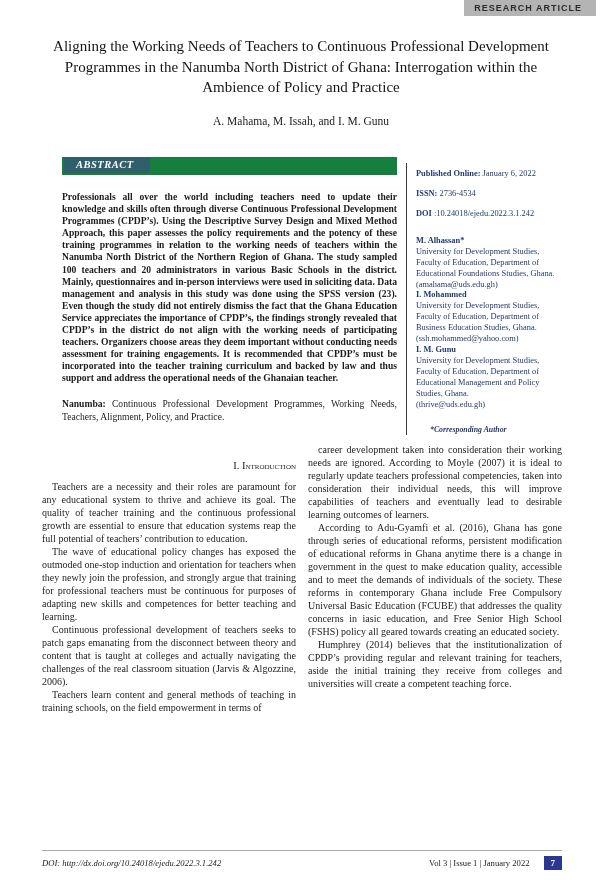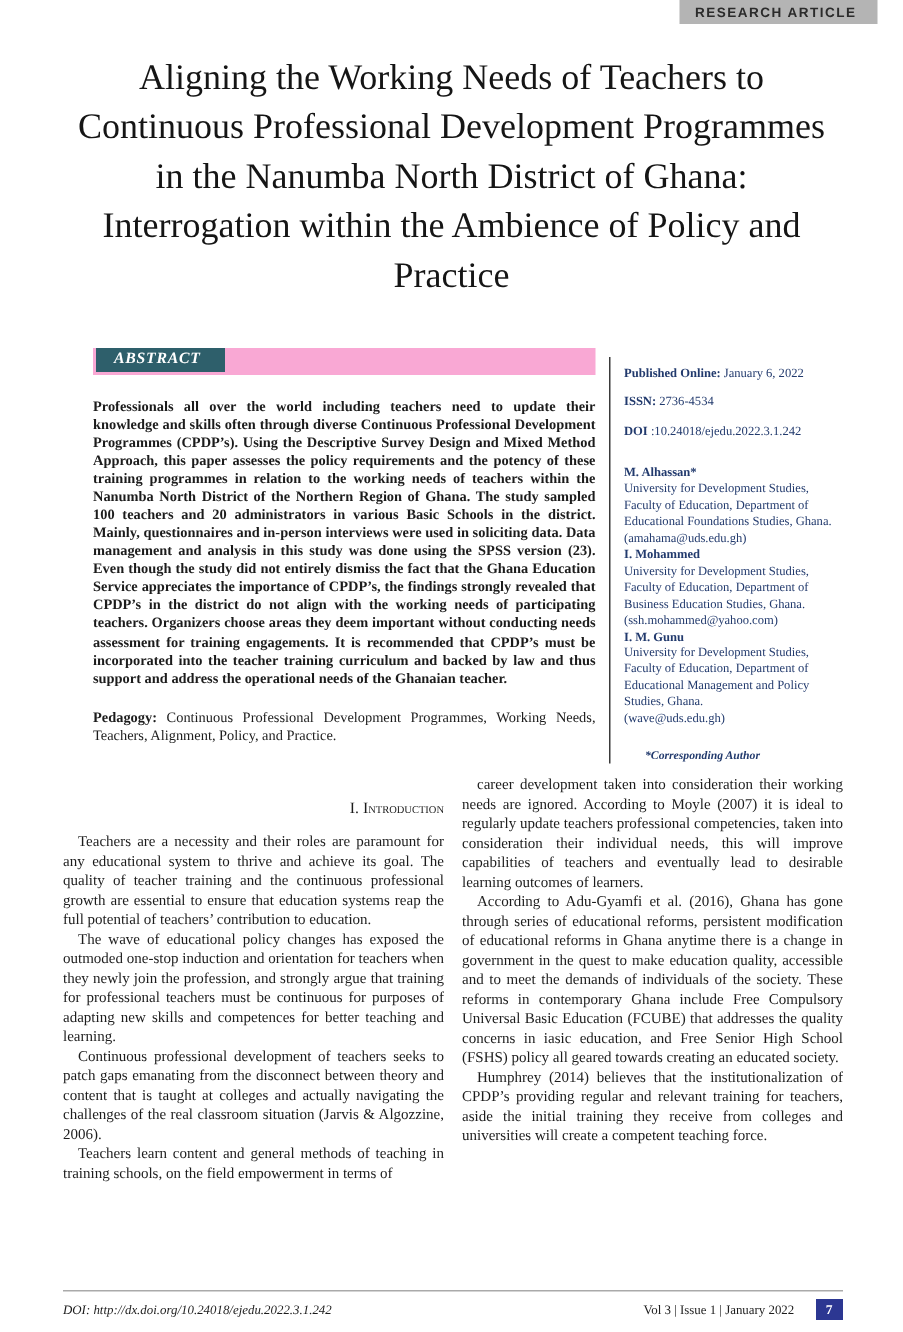--- a/index.html
+++ b/index.html
@@ -7,47 +7,47 @@
     position:relative;
     width:602px;height:888px;
     margin:0 auto;
     background:#ffffff;
     font-family:"Liberation Serif", serif;
     color:#1c1c1c;
     overflow:hidden;
   }
   
   .badge{
-    position:absolute;top:0;right:17px;
+    position:absolute;top:0;right:6px;
     background:#b4b4b4;color:#2b2b2b;
     font-family:"Liberation Sans", sans-serif;
     font-size:9px;font-weight:bold;letter-spacing:1px;
     padding:3px 14px 3px 10px;
   }
   .masthead{margin:13px 32px 0 42px;}
   .journal-name{font-style:italic;font-size:9px;}
   .journal-url{font-style:italic;font-size:9px;margin-top:1px;}
   
   .title{
     margin:36px auto 12px;
     width:520px;
     text-align:center;
-    font-size:24px;font-weight:normal;
+    font-size:15px;font-weight:normal;
     line-height:1.38;
     color:#151515;
   }
   .authors{margin-top:17px;text-align:center;font-size:11.5px;}
   
   .abstract-section{
     margin:30px 40px 0 62px;
     display:flex;align-items:stretch;
   }
   .abs-left{width:335px;}
   .abs-band{
-    background:#f9a8d4;height:18px;position:relative;
+    background:#15803d;height:18px;position:relative;
   }
   .abs-label-box{
     position:absolute;left:2px;top:0;
     background:#2e5f6b;color:#ffffff;
     font-style:italic;font-weight:bold;
     font-size:10.5px;letter-spacing:0.5px;
     padding:2px 16px 3px 12px;
   }
   .abs-text{
     margin:16px 0 0 0;
@@ -86,21 +86,21 @@
   .col p{margin:0;text-indent:10px;}
   .col-left{padding-top:16px;}
   .section-heading{
     margin:0 0 8px 0;
     font-size:10.5px;font-weight:normal;
     font-variant-caps:small-caps;
     text-align:right;
   }
   
   .footer{
-    position:absolute;left:42px;right:40px;bottom:8px;
+    position:absolute;left:42px;right:40px;bottom:18px;
     border-top:0.5px solid #aaaaaa;
     padding-top:5px;
     display:flex;justify-content:space-between;align-items:center;
     font-size:8.6px;
   }
   .footer-doi{font-style:italic;}
   .footer-right{display:flex;align-items:center;gap:14px;}
   .page-num{
     display:inline-block;background:#2c3792;color:#ffffff;
     font-weight:bold;font-size:9px;
@@ -112,47 +112,48 @@
 
 <div class="page">
 
   <div class="badge">RESEARCH ARTICLE</div>
 
   <div class="masthead">
   </div>
 
   <h1 class="title">Aligning the Working Needs of Teachers to Continuous Professional Development Programmes in the Nanumba North District of Ghana: Interrogation within the Ambience of Policy and Practice</h1>
 
+  <div class="authors">A. Mahama, M. Issah, and I. M. Gunu</div>
 
   <div class="abstract-section">
     <div class="abs-left">
       <div class="abs-band">
         <div class="abs-label-box">ABSTRACT</div>
       </div>
       <p class="abs-text">Professionals all over the world including teachers need to update their knowledge and skills often through diverse Continuous Professional Development Programmes (CPDP’s). Using the Descriptive Survey Design and Mixed Method Approach, this paper assesses the policy requirements and the potency of these training programmes in relation to the working needs of teachers within the Nanumba North District of the Northern Region of Ghana. The study sampled 100 teachers and 20 administrators in various Basic Schools in the district. Mainly, questionnaires and in-person interviews were used in soliciting data. Data management and analysis in this study was done using the SPSS version (23). Even though the study did not entirely dismiss the fact that the Ghana Education Service appreciates the importance of CPDP’s, the findings strongly revealed that CPDP’s in the district do not align with the working needs of participating teachers. Organizers choose areas they deem important without conducting needs assessment for training engagements. It is recommended that CPDP’s must be incorporated into the teacher training curriculum and backed by law and thus support and address the operational needs of the Ghanaian teacher.</p>
-      <p class="keywords"><span class="kw-label">Pedagogy:</span> <span>Continuous Professional Development Programmes, Working Needs, Teachers, Alignment, Policy, and Practice.</span></p>
+      <p class="keywords"><span class="kw-label">Nanumba:</span> <span>Continuous Professional Development Programmes, Working Needs, Teachers, Alignment, Policy, and Practice.</span></p>
     </div>
 
     <div class="abs-divider"></div>
 
     <div class="sidebar">
       <p class="meta"><span class="b">Published Online:</span> <span>January 6, 2022</span></p>
       <p class="meta"><span class="b">ISSN:</span> <span>2736-4534</span></p>
       <p class="meta"><span class="b">DOI</span> <span>:10.24018/ejedu.2022.3.1.242</span></p>
 
       <div class="affils">
         <p class="aff-name">M. Alhassan*</p>
         <p class="aff-text">University for Development Studies, Faculty of Education, Department of Educational Foundations Studies, Ghana.</p>
         <p class="aff-text">(amahama@uds.edu.gh)</p>
         <p class="aff-name">I. Mohammed</p>
         <p class="aff-text">University for Development Studies, Faculty of Education, Department of Business Education Studies, Ghana.</p>
         <p class="aff-text">(ssh.mohammed@yahoo.com)</p>
         <p class="aff-name">I. M. Gunu</p>
         <p class="aff-text">University for Development Studies, Faculty of Education, Department of Educational Management and Policy Studies, Ghana.</p>
-        <p class="aff-text">(wave@uds.edu.gh)</p>
+        <p class="aff-text">(thrive@uds.edu.gh)</p>
       </div>
 
       <p class="corresponding">*Corresponding Author</p>
     </div>
   </div>
 
   <div class="body-cols">
     <div class="col col-left">
       <h2 class="section-heading">I. Introduction</h2>
       <p>Teachers are a necessity and their roles are paramount for any educational system to thrive and achieve its goal. The quality of teacher training and the continuous professional growth are essential to ensure that education systems reap the full potential of teachers’ contribution to education.</p>

